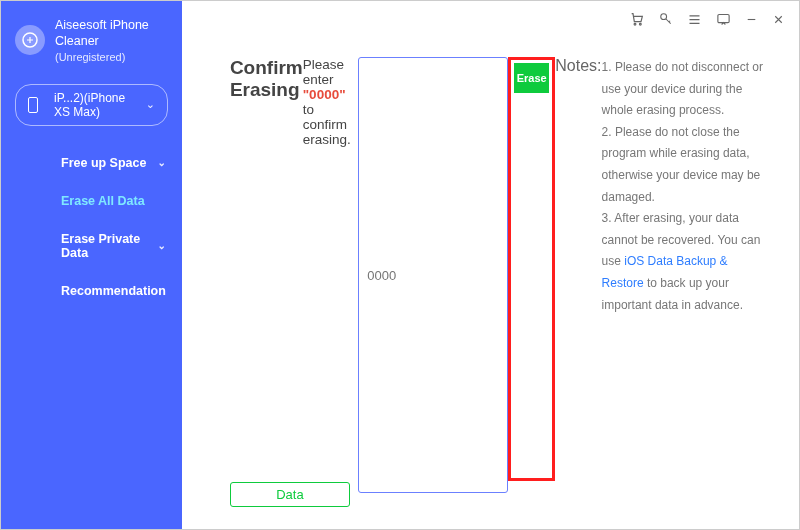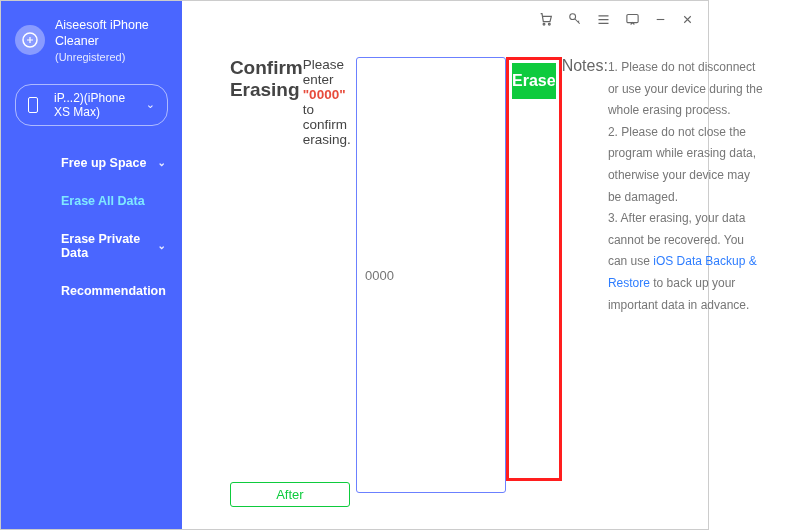--- a/index.html
+++ b/index.html
@@ -1,18 +1,18 @@
 <!DOCTYPE html>
 <html><head>
 <meta charset="utf-8">
 <style>
   * { box-sizing: border-box; margin: 0; padding: 0; font-family: "Segoe UI", Arial, sans-serif; }
   body { background: #fff; }
   .window {
-    width: 709px; height: 530px;
+    width: 800px; height: 530px;
     border: 1px solid #ccc;
     display: flex;
     position: relative;
   }
   
   .sidebar {
     width: 220px;
     background: #4a66ff;
     color: #fff;
     display: flex;
@@ -108,21 +108,21 @@
     border: 3px solid #ff1e1e;
     padding: 3px;
     margin-bottom: 28px;
   }
   .erase-btn {
     width: 100%;
     background: #0ecb3d;
     color: #fff;
     border: none;
     padding: 9px 0;
-    font-size: 16px;
+    font-size: 11px;
     font-weight: 600;
     cursor: pointer;
   }
   .notes-title { font-size: 16px; color: #666; margin-bottom: 8px; }
   .notes { font-size: 12px; color: #777; line-height: 1.8; }
   .notes a { color: #2e7dff; text-decoration: none; }
   .back-btn {
     position: absolute;
     left: 48px;
     bottom: 22px;
@@ -231,16 +231,16 @@
 
     <div class="notes-title">Notes:</div>
     <div class="notes">
       <div>1. Please do not disconnect or use your device during the whole erasing process.</div>
       <div>2. Please do not close the program while erasing data, otherwise your device may be damaged.</div>
       <div>
         <span>3. After erasing, your data cannot be recovered. You can use </span><a href="#">iOS Data Backup &amp; Restore</a><span> to back up your important data in advance.</span>
       </div>
     </div>
 
-    <button class="back-btn">After</button>
+    <button class="back-btn">Data</button>
   </div>
 
 </div>
 
 </body></html>

